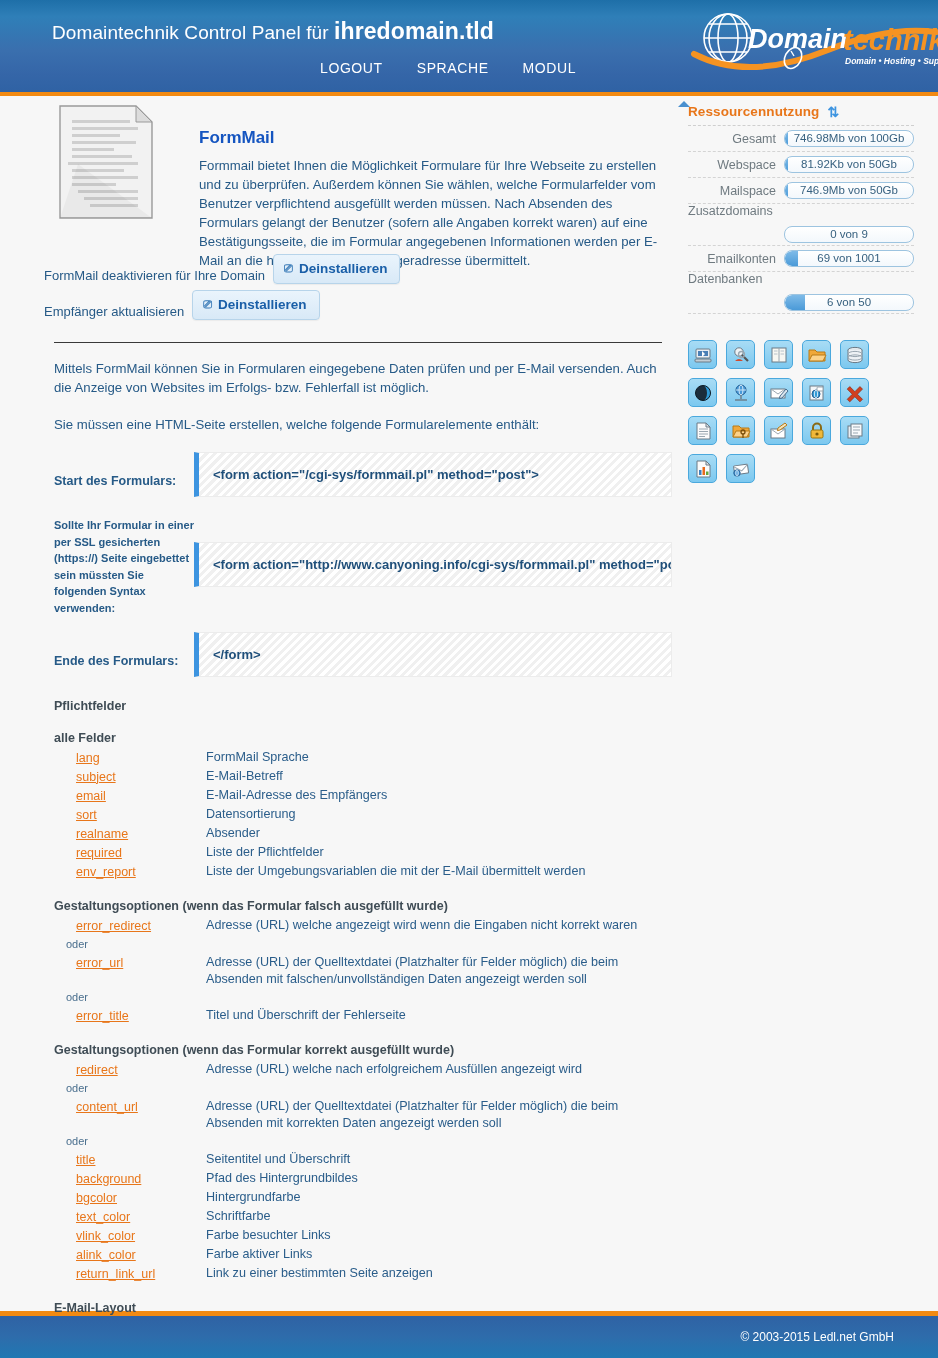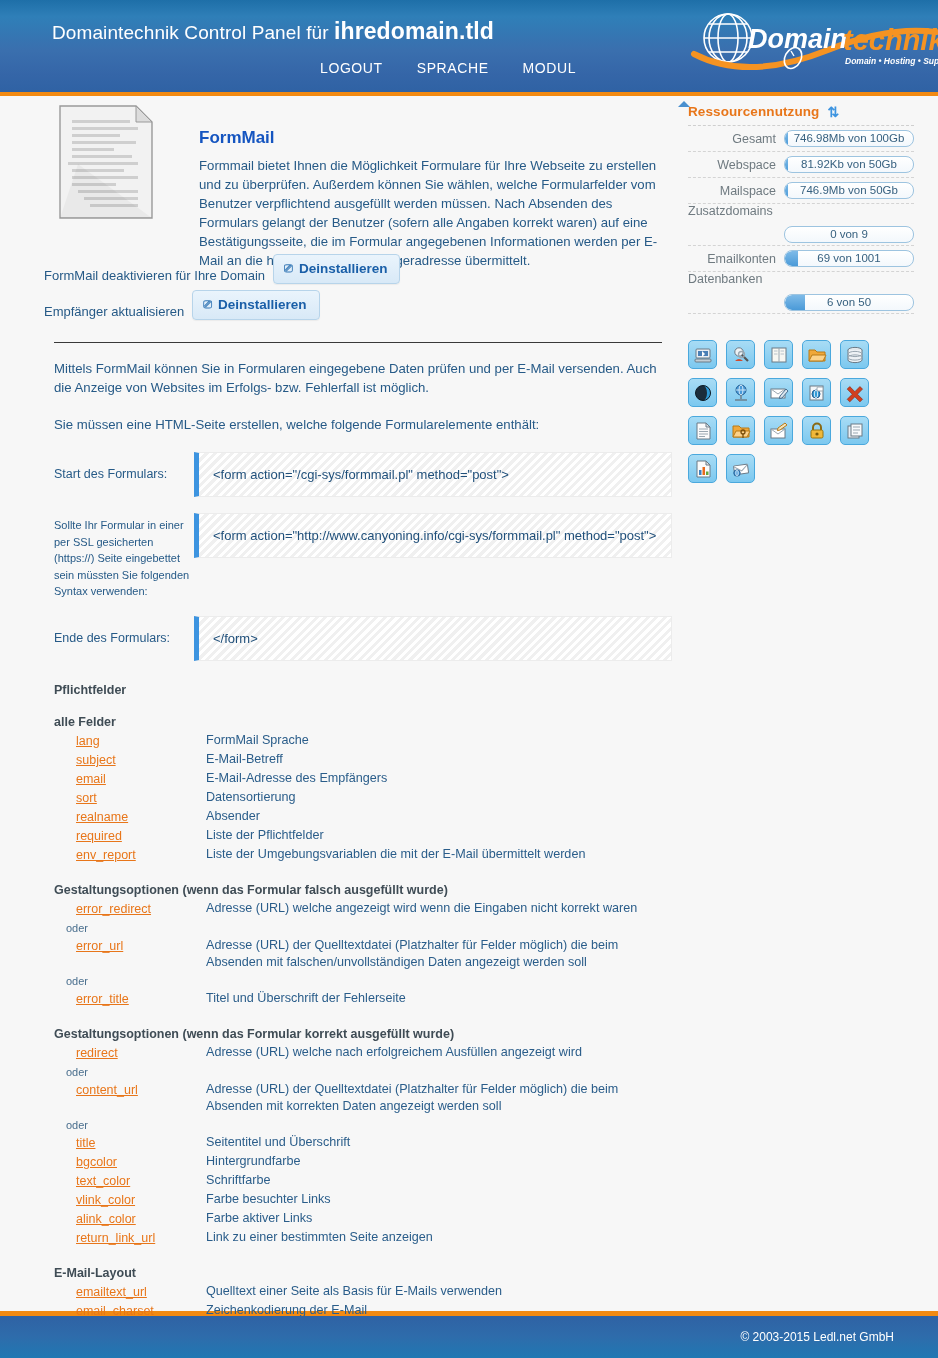--- a/index.html
+++ b/index.html
@@ -159,22 +159,23 @@
   .para {
     color: #265a87;
     font-size: 13.2px;
     line-height: 19px;
     margin: 0 0 18px 10px;
   }
 
   
   .code-row {
     display: flex;
-    align-items: flex-start;
+    align-items: center;
     margin: 0 0 16px 10px;
+    font-weight: bold;
   }
   .code-label {
     width: 140px;
     flex: 0 0 140px;
     font-size: 12.5px;
     color: #265a87;
     line-height: 16.5px;
     padding-top: 14px;
     box-sizing: border-box;
   }
@@ -536,20 +537,24 @@
             <span>Adresse (URL) der Quelltextdatei (Platzhalter für Felder möglich) die beim</span>
             <span class="cont">Absenden mit korrekten Daten angezeigt werden soll</span>
           </div>
         </div>
         <div class="ref-oder">oder</div>
         <div class="ref-item">
           <div class="ref-name"><a href="#">title</a></div>
           <div class="ref-desc">Seitentitel und Überschrift</div>
         </div>
         <div class="ref-item">
+          <div class="ref-name"><a href="#">background</a></div>
+          <div class="ref-desc">Pfad des Hintergrundbildes</div>
+        </div>
+        <div class="ref-item">
           <div class="ref-name"><a href="#">bgcolor</a></div>
           <div class="ref-desc">Hintergrundfarbe</div>
         </div>
         <div class="ref-item">
           <div class="ref-name"><a href="#">text_color</a></div>
           <div class="ref-desc">Schriftfarbe</div>
         </div>
         <div class="ref-item">
           <div class="ref-name"><a href="#">vlink_color</a></div>
           <div class="ref-desc">Farbe besuchter Links</div>

